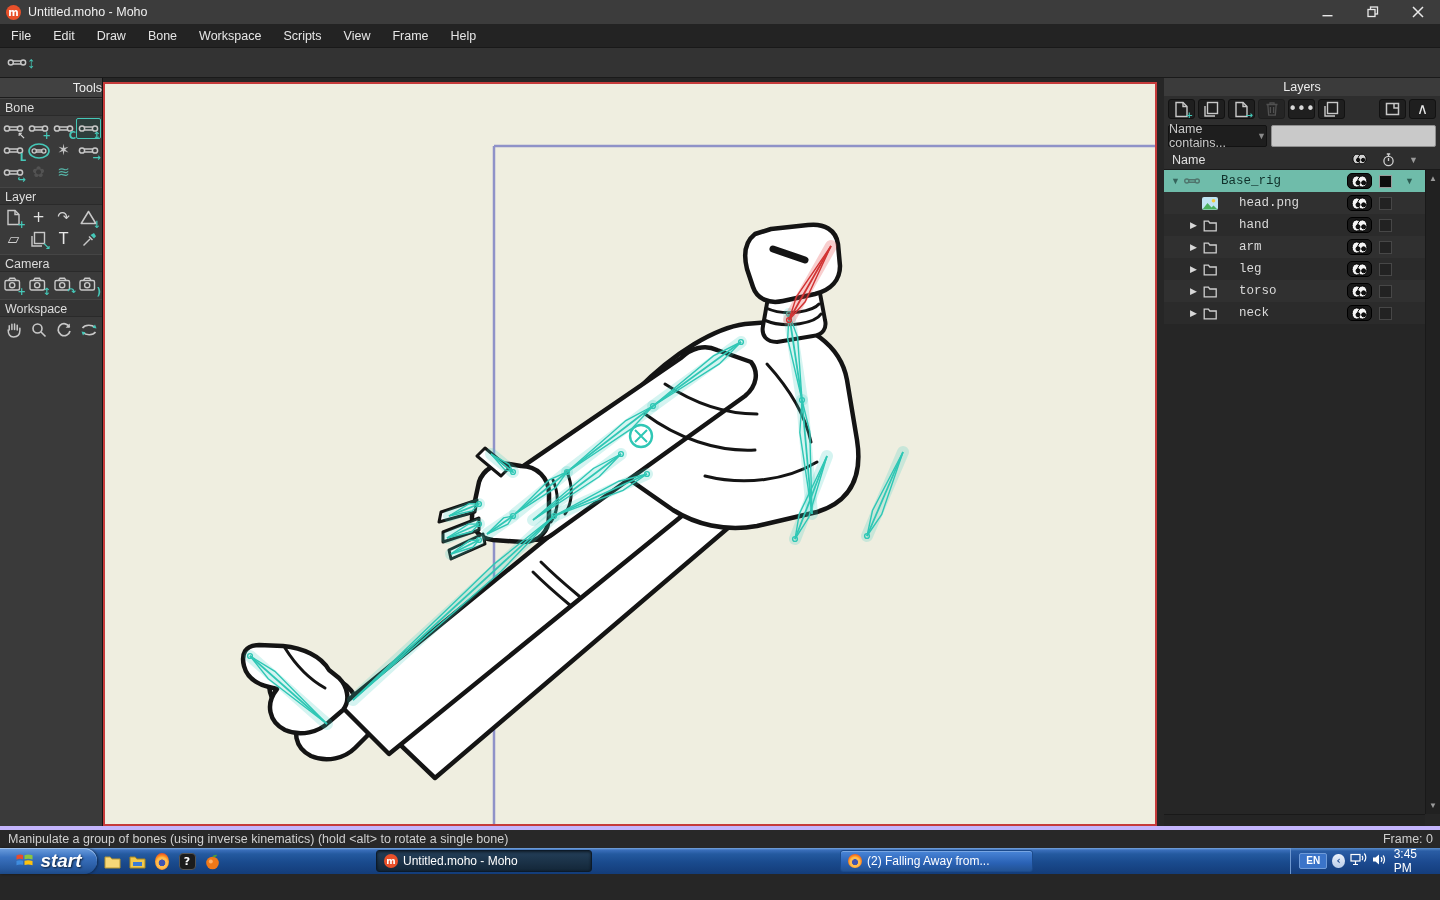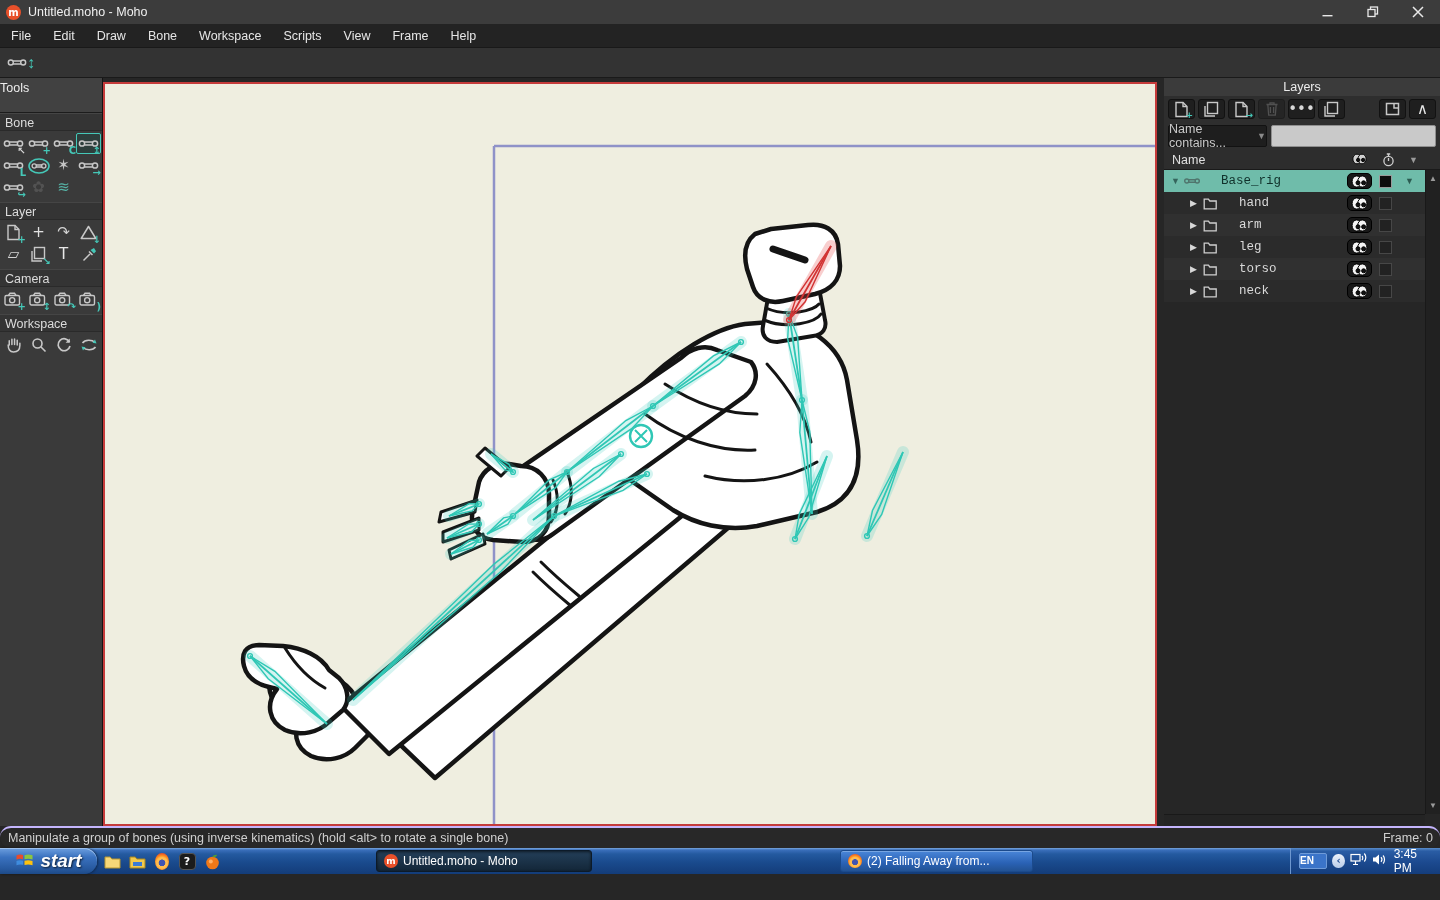--- a/index.html
+++ b/index.html
@@ -27,21 +27,21 @@
 
   
   .toolstrip { height:30px; background:#333333; border-bottom:1px solid #1a1a1a; display:flex; align-items:center; padding-left:7px; }
   .quick-tool { width:28px; height:24px; position:relative; display:flex; align-items:center; justify-content:center; cursor:pointer; }
 
   
   .main { height:748px; display:flex; background:#262626; }
 
   
   .tools-panel { width:103px; background:#3a3a3a; border-right:1px solid #141414; }
-  .panel-title { height:35px; line-height:20px; text-align:left; background:#414141;
+  .panel-title { height:20px; line-height:20px; text-align:right; background:#414141;
                  border-bottom:1px solid #1c1c1c; color:#ededed; font-size:12.5px; }
   .sec-label { height:18px; line-height:18px; padding-left:5px; background:#343434; color:#dcdcdc;
                font-size:12.5px; border-top:1px solid #454545; border-bottom:1px solid #2a2a2a; }
   .tool-grid { display:grid; grid-template-columns:repeat(4,25px); gap:1px 0; padding:2px 1px 4px 1px; }
   .tool { width:25px; height:21px; position:relative; display:flex; align-items:center; justify-content:center; cursor:pointer; }
   .tool .badge { position:absolute; right:0; bottom:-2px; font:bold 10px "DejaVu Sans",sans-serif; }
   .tool.selected { outline:1.5px solid #45c8b8; outline-offset:-1px; background:#2e3e3c; border-radius:2px; }
   .tool.disabled { opacity:.4; }
   .glyph { font-family:"DejaVu Sans",sans-serif; font-size:15px; line-height:1; }
 
@@ -82,22 +82,22 @@
   .swatch { position:absolute; left:215px; width:13px; height:13px; background:#222; border:1px solid #474747; cursor:pointer; }
   .swatch.filled { background:#0d0d0d; border-color:#9a9a9a; }
   .rowmenu { position:absolute; left:241px; font-size:9px; color:#2c5c52; }
   .vscroll { position:absolute; right:0; top:92px; bottom:12px; width:15px; background:#212121;
              border-left:1px solid #191919; display:flex; flex-direction:column; justify-content:space-between;
              align-items:center; }
   .vscroll .arr { font-size:8px; color:#9a9a9a; padding:4px 0; cursor:pointer; }
   .hstrip { position:absolute; left:0; right:15px; bottom:0; height:12px; background:#242424; border-top:1px solid #191919; }
 
   
-  .statusbar { height:22px; background:#282828; border-top:2px solid #c4b5fd; display:flex; align-items:center;
-               color:#cfcfcf; font-size:12.5px;border-radius:11px; }
+  .statusbar { height:22px; background:#282828; border-top:4px solid #c4b5fd; display:flex; align-items:center;
+               color:#cfcfcf; font-size:12.5px; }
   .statusbar .msg { flex:1; padding-left:8px; }
   .statusbar .frame { padding-right:7px; }
 
   
   .taskbar { height:26px; position:relative;
              background:linear-gradient(180deg,#7aa7dd 0,#3a6fbb 2px,#245aa0 6px,#1a4b8e 14px,#133c79 26px); }
   .start-btn { position:absolute; left:0; top:0; width:97px; height:26px; border-radius:0 13px 13px 0;
                background:linear-gradient(180deg,#6d9fdf 0,#3a72c0 35%,#27599f 80%,#1d4a88 100%);
                box-shadow:inset 0 1px 0 #9dc0ec, 1px 0 3px rgba(0,0,0,.5);
                display:flex; align-items:center; justify-content:center; gap:6px; cursor:pointer; }
@@ -110,21 +110,21 @@
                      box-shadow:inset 0 1px 3px rgba(0,0,0,.6); }
   .task-btn.inactive { background:linear-gradient(180deg,#4a86d8,#2a62b5 60%,#225293); border:1px solid #1b4a8c;
                        box-shadow:inset 0 1px 0 #77a5e2;align-items:center; }
   .circle-ico { width:14px; height:14px; border-radius:50%; flex:0 0 14px; }
   .moho-ico { background:#e8502a; color:#fff; font:bold 9px/14px "DejaVu Sans",sans-serif; text-align:center; }
   .firefox-ico { background:radial-gradient(circle at 50% 58%, #4054b2 0 26%, #ffbd4f 30% 44%, #ff8f1f 58%, #e3482a 82%); }
   .tray { position:absolute; right:0; top:0; width:150px; height:26px;
           background:linear-gradient(180deg,#5b8ecb 0,#2a5da5 3px,#1c4a90 14px,#143d7c 26px);
           box-shadow:inset 1px 0 0 #6e97cf; display:flex; align-items:center; gap:5px; padding:0 7px 0 9px; }
   .en-badge { width:32px; height:16px; background:#3b74c9; border:1px solid #6f9bd8; color:#fff;
-              font:bold 10px/14px "Liberation Sans",sans-serif; border-radius:2px; cursor:pointer; }
+              font:bold 10px/14px "Liberation Sans",sans-serif; text-align:center; border-radius:2px; cursor:pointer; }
   .chev { width:14px; height:14px; border-radius:50%; background:linear-gradient(180deg,#ecf2fb,#b9cce8);
           color:#1c4a90; font:bold 10px/13px "DejaVu Sans",sans-serif; text-align:center; cursor:pointer; }
   .tray-time { color:#fff; font-size:12px; margin-left:2px; }
 </style>
 </head>
 <body>
 
 <div id="app">
 
   <div class="titlebar">
@@ -610,20 +610,42 @@
                   <ellipse cx="6.7" cy="6.5" rx="4.6" ry="5.6" fill="#f4f4f4"></ellipse>
                   <ellipse cx="12.3" cy="6.5" rx="4.6" ry="5.6" fill="#f4f4f4"></ellipse>
                   <circle cx="8" cy="7.8" r="2" fill="#111"></circle>
                   <circle cx="13.6" cy="7.8" r="2" fill="#111"></circle>
                 </g>
               </svg>
             </span>
             <span class="swatch filled"></span>
             <span class="rowmenu">▼</span>
           </div>
+          <div class="lrow odd">
+            <span class="exp" style="margin-left:23px"></span>
+            <span class="licon">
+              <svg width="16" height="13" viewBox="0 0 16 13">
+                <rect width="16" height="13" rx="2" fill="#bfe3f2"></rect>
+                <circle cx="11.5" cy="3.8" r="1.8" fill="#f2c83e"></circle>
+                <path d="M0.5 12.5l5-6.5 4 4.5 2-2 4 4z" fill="#49b05e"></path>
+              </svg>
+            </span>
+            <span class="llabel">head.png</span>
+            <span class="eyes">
+              <svg width="19" height="13" viewBox="0 0 19 13">
+                <g stroke="#000" stroke-width="1">
+                  <ellipse cx="6.7" cy="6.5" rx="4.6" ry="5.6" fill="#f4f4f4"></ellipse>
+                  <ellipse cx="12.3" cy="6.5" rx="4.6" ry="5.6" fill="#f4f4f4"></ellipse>
+                  <circle cx="8" cy="7.8" r="2" fill="#111"></circle>
+                  <circle cx="13.6" cy="7.8" r="2" fill="#111"></circle>
+                </g>
+              </svg>
+            </span>
+            <span class="swatch empty"></span>
+          </div>
           <div class="lrow even">
             <span class="exp" style="margin-left:23px">▶</span>
             <span class="licon">
               <svg width="15" height="13" viewBox="0 0 15 13">
                 <path d="M1.2 11.8V2.2h4.2l1.4 1.8h6.4v7.8z" fill="none" stroke="#cfcfcf" stroke-width="1.3"></path>
               </svg>
             </span>
             <span class="llabel">hand</span>
             <span class="eyes">
               <svg width="19" height="13" viewBox="0 0 19 13">

